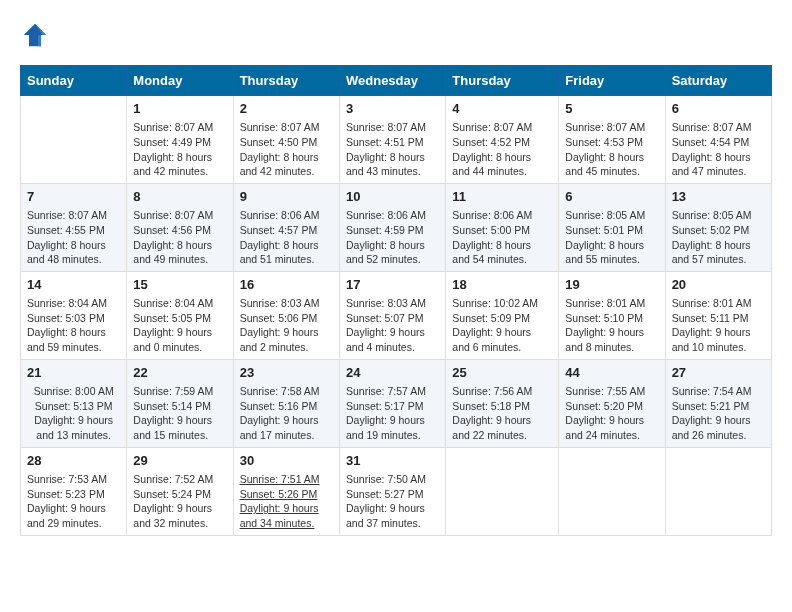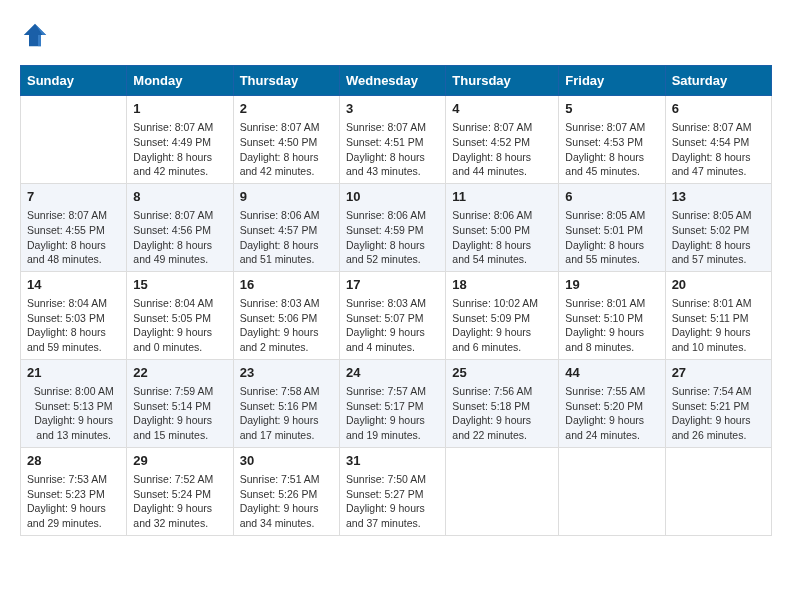--- a/index.html
+++ b/index.html
@@ -327,21 +327,21 @@
         </td>
         <td>
           <span class="day-number">29</span>
           <div class="day-info" style="white-space: pre-line;">Sunrise: 7:52 AM
 Sunset: 5:24 PM
 Daylight: 9 hours
 and 32 minutes.</div>
         </td>
         <td>
           <span class="day-number">30</span>
-          <div class="day-info" style="white-space: pre-line;">Sunrise: 7:51 AM
+          <div class="day-info" style="white-space: pre-line; text-decoration: underline;">Sunrise: 7:51 AM
 Sunset: 5:26 PM
 Daylight: 9 hours
 and 34 minutes.</div>
         </td>
         <td>
           <span class="day-number">31</span>
           <div class="day-info" style="white-space: pre-line;">Sunrise: 7:50 AM
 Sunset: 5:27 PM
 Daylight: 9 hours
 and 37 minutes.</div>

